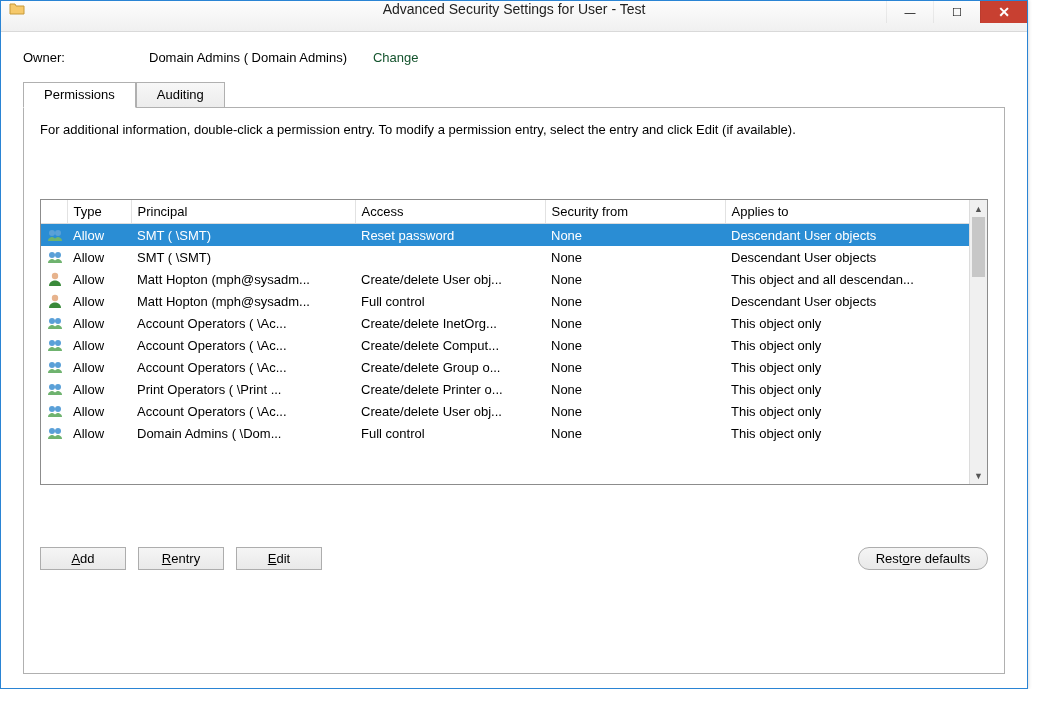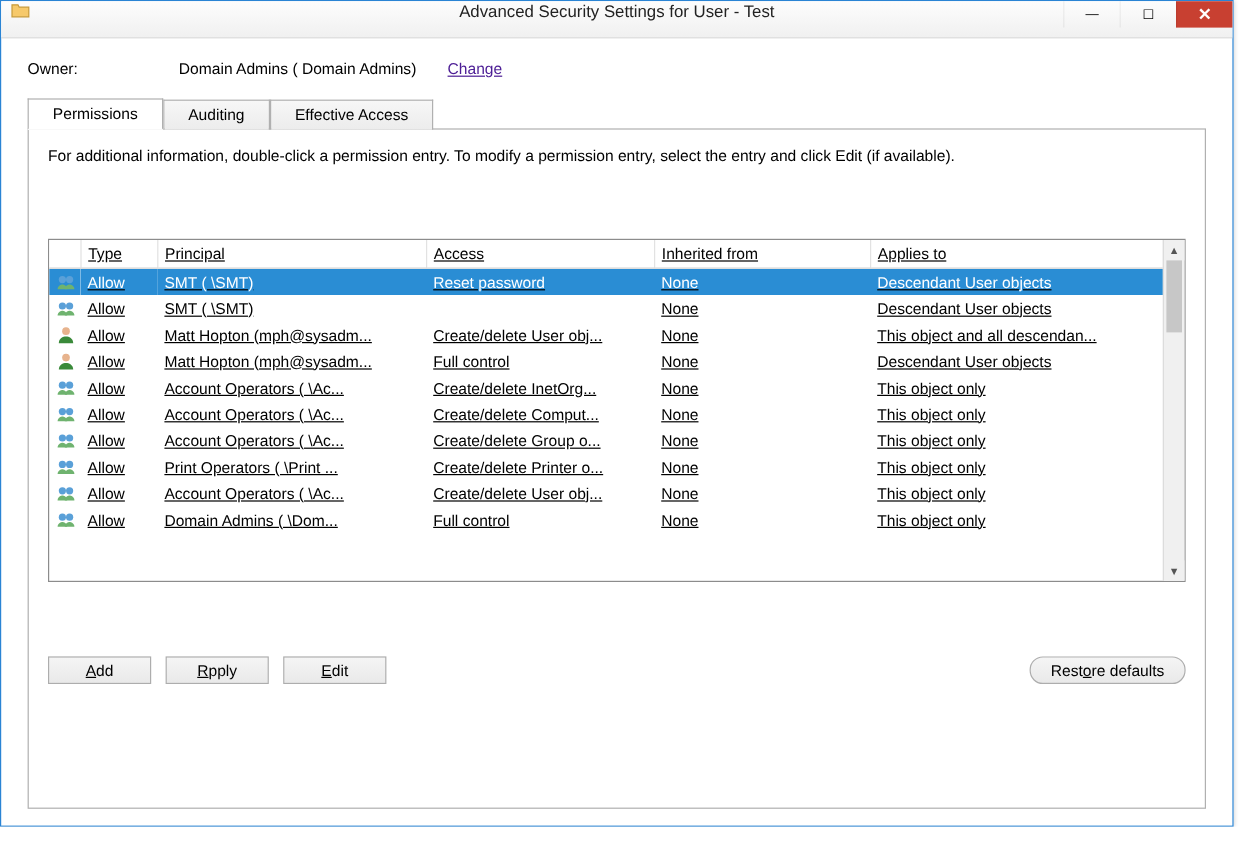--- a/index.html
+++ b/index.html
@@ -73,28 +73,27 @@
   .owner-row {
     display: flex;
     align-items: center;
     gap: 16px;
     margin-bottom: 16px;
   }
   .owner-label {
     width: 110px;
   }
   .owner-link {
-    color: #4c1d95;
-    text-decoration: underline;
+    color: #14532d;
     cursor: pointer;
     margin-left: 10px;
   }
   .tabstrip {
     display: flex;
-    align-items: flex-end;
+    align-items: flex-start;
     position: relative;
     z-index: 2;
   }
   .tab {
     padding: 4px 20px 5px 20px;
     border: 1px solid #b0b0b0;
     border-bottom: none;
     background: linear-gradient(#f7f7f7,#ececec);
     margin-right: 0px;
     position: relative;
@@ -160,21 +159,20 @@
     border-radius: 0;
   }
   .grid {
     flex: 1;
     overflow: hidden;
   }
   table.perm {
     border-collapse: collapse;
     width: calc(100% - 17px);
     table-layout: fixed;
-    text-decoration: underline;
   }
   table.perm th {
     text-align: left;
     font-weight: normal;
     padding: 4px 6px;
     border-right: 1px solid #e2e2e2;
     border-bottom: 1px solid #dcdcdc;
     background: #fff;
     font-size: 13px;
     overflow: hidden;
@@ -267,21 +265,20 @@
 
     <div class="owner-row">
       <span class="owner-label">Owner:</span>
       <span>Domain Admins (        Domain Admins)</span>
       <a class="owner-link">Change</a>
     </div>
 
     <div class="tabstrip">
       <div class="tab active">Permissions</div>
       <div class="tab">Auditing</div>
-      <div class="tab">Effective Access</div>
     </div>
 
     <div class="tab-panel">
 
       <div class="info-text">For additional information, double-click a permission entry. To modify a permission entry, select the entry and click Edit (if available).</div>
 
       <div class="grid-wrap">
         <div class="grid">
           <table class="perm">
             <colgroup>
@@ -291,21 +288,21 @@
                 <col class="c-access">
                 <col class="c-inh">
                 <col class="c-applies">
             </colgroup>
             <thead>
               <tr>
                 <th></th>
                 <th>Type</th>
                 <th>Principal</th>
                 <th>Access</th>
-                <th>Inherited from</th>
+                <th>Security from</th>
                 <th>Applies to</th>
               </tr>
             </thead>
             <tbody id="rows">
                 <tr class="selected">
                   <td class="icon-cell">
                     <svg class="pico" viewBox="0 0 16 16">
                       <circle cx="5" cy="6" r="3" fill="#5aa0d8"></circle>
                       <circle cx="11" cy="6" r="3" fill="#5aa0d8"></circle>
                       <path d="M1 14c0-3 3-4 4-4s4 1 4 4z" fill="#6fb36f"></path>
@@ -456,21 +453,21 @@
           <div class="sb-btn">▲</div>
           <div class="sb-track">
             <div class="sb-thumb"></div>
           </div>
           <div class="sb-btn">▼</div>
         </div>
       </div>
 
       <div class="btn-row">
         <button class="button"><span class="ul">A</span><span>dd</span></button>
-        <button class="button"><span class="ul">R</span><span>pply</span></button>
+        <button class="button"><span class="ul">R</span><span>entry</span></button>
         <button class="button"><span class="ul">E</span><span>dit</span></button>
         <div class="spacer"></div>
         <button class="button wide">Rest<span class="ul">o</span>re defaults</button>
       </div>
 
 
     </div>
   </div>
 
 

